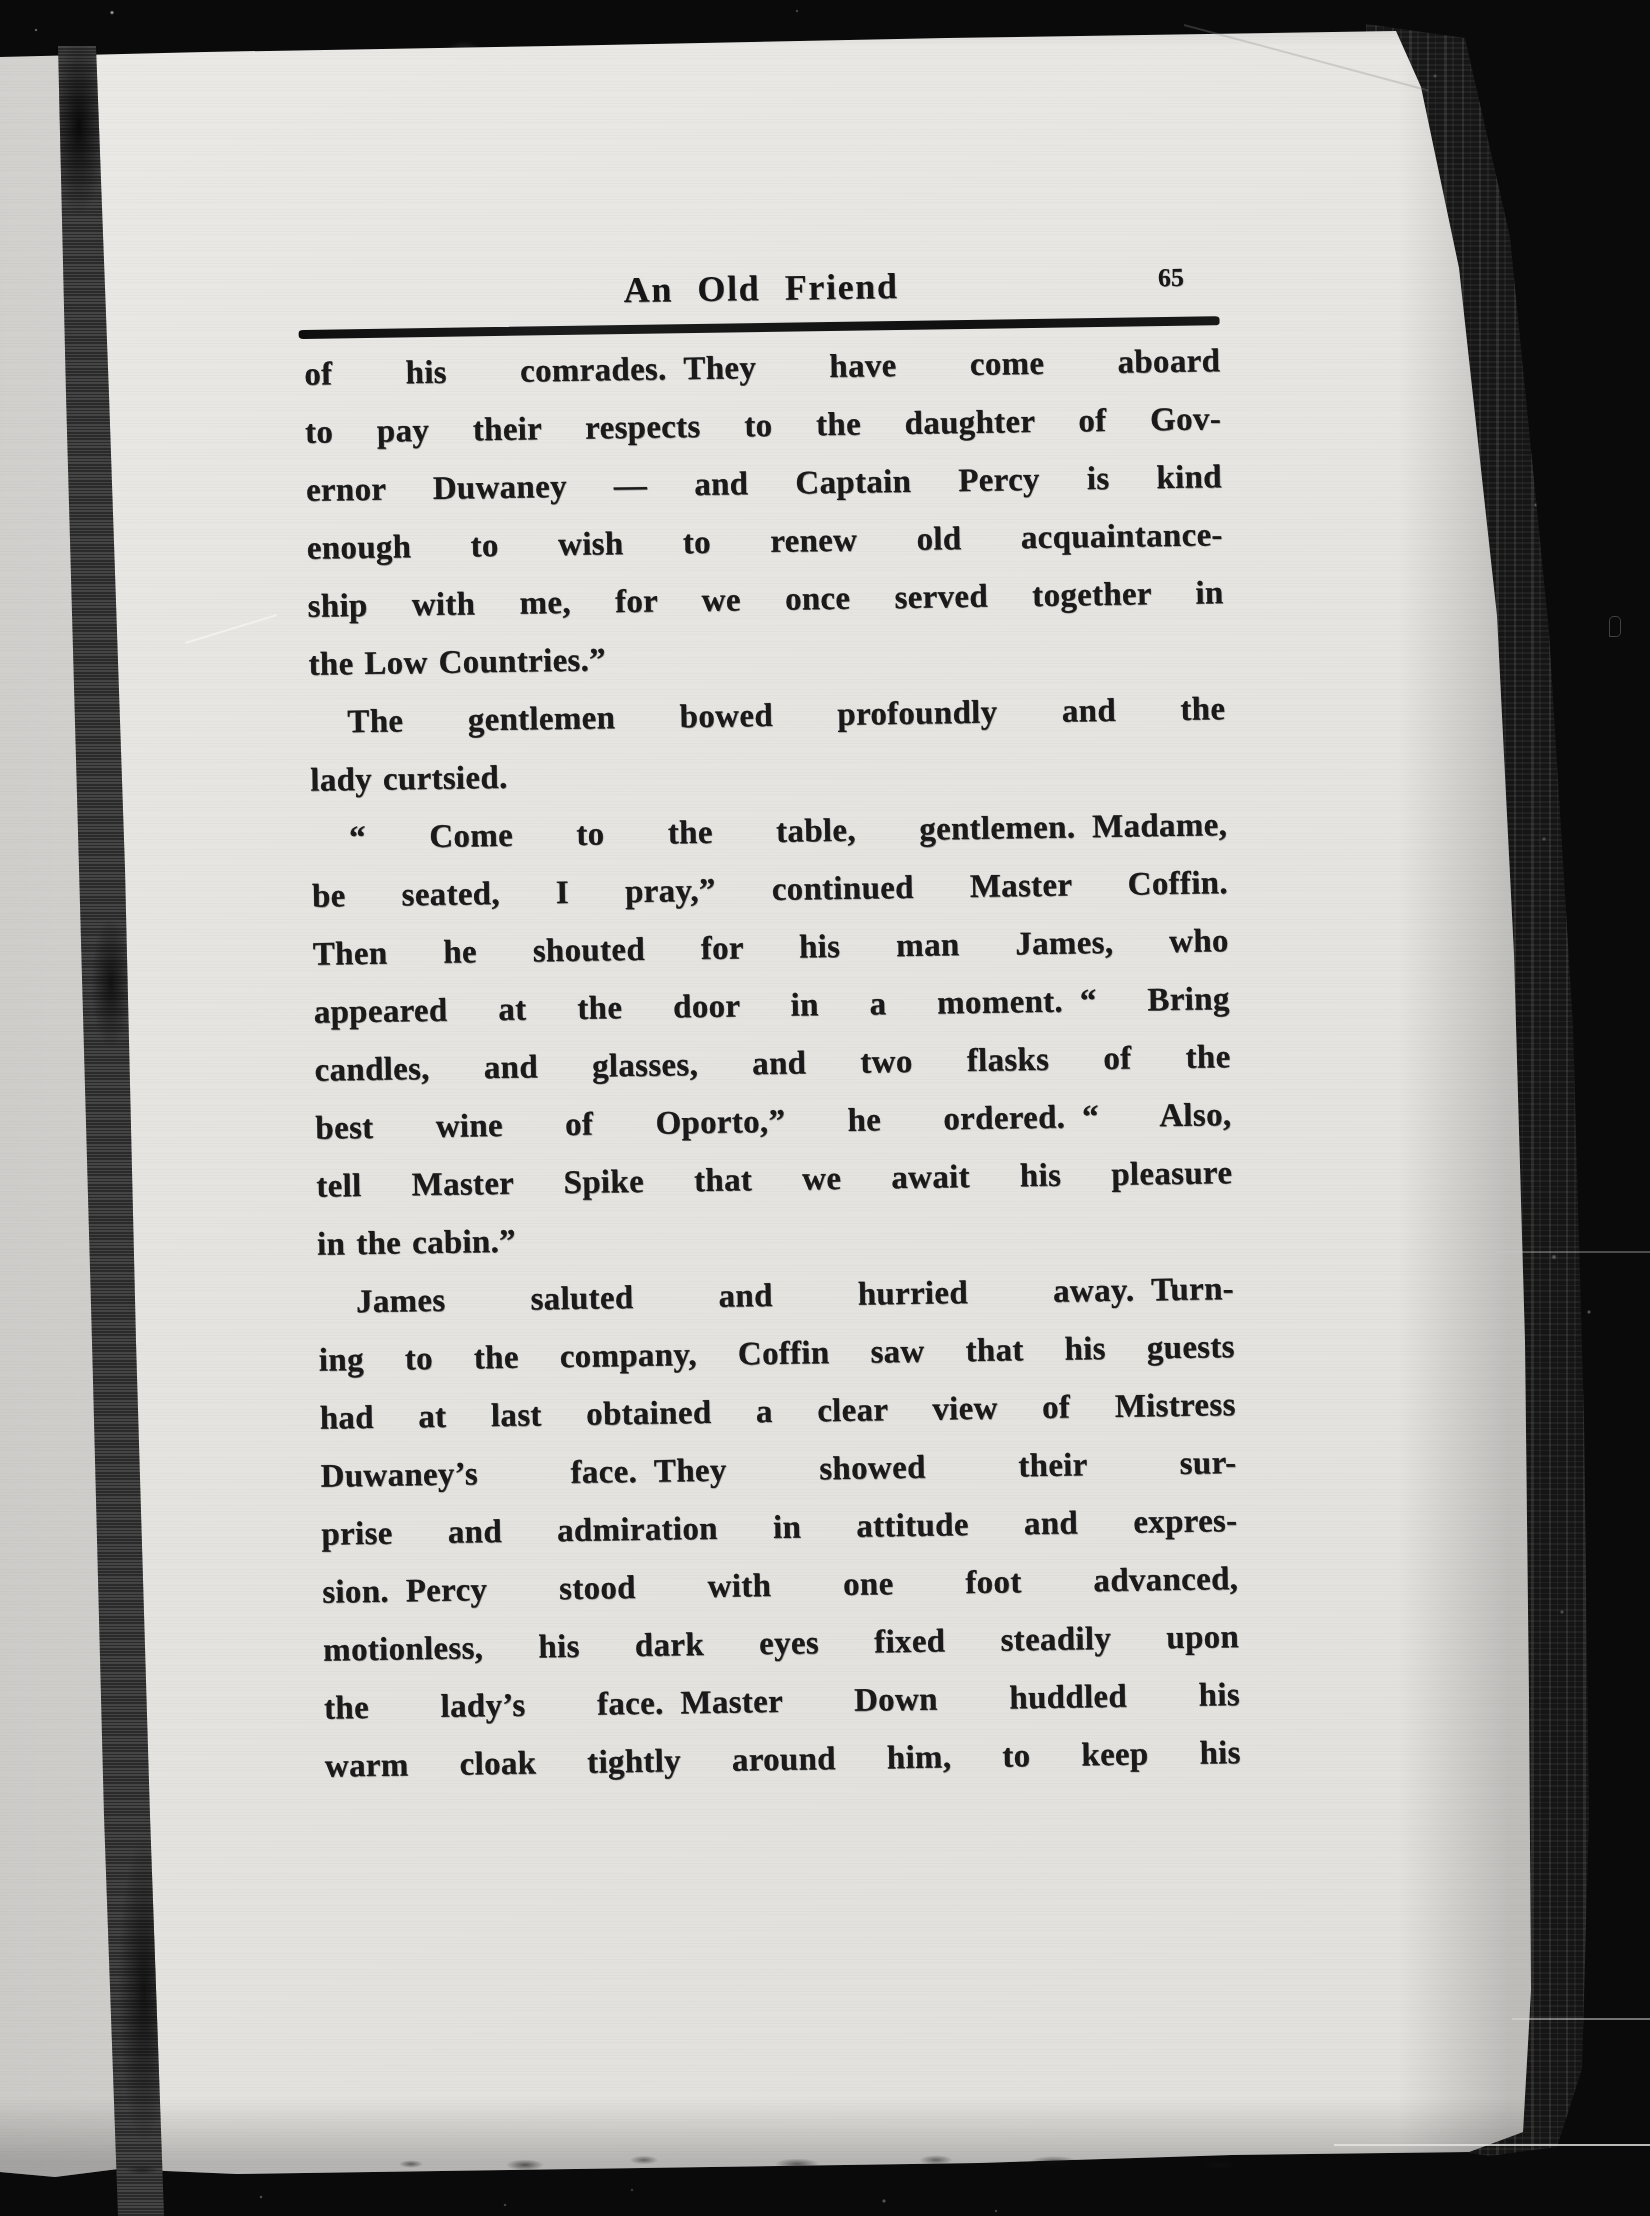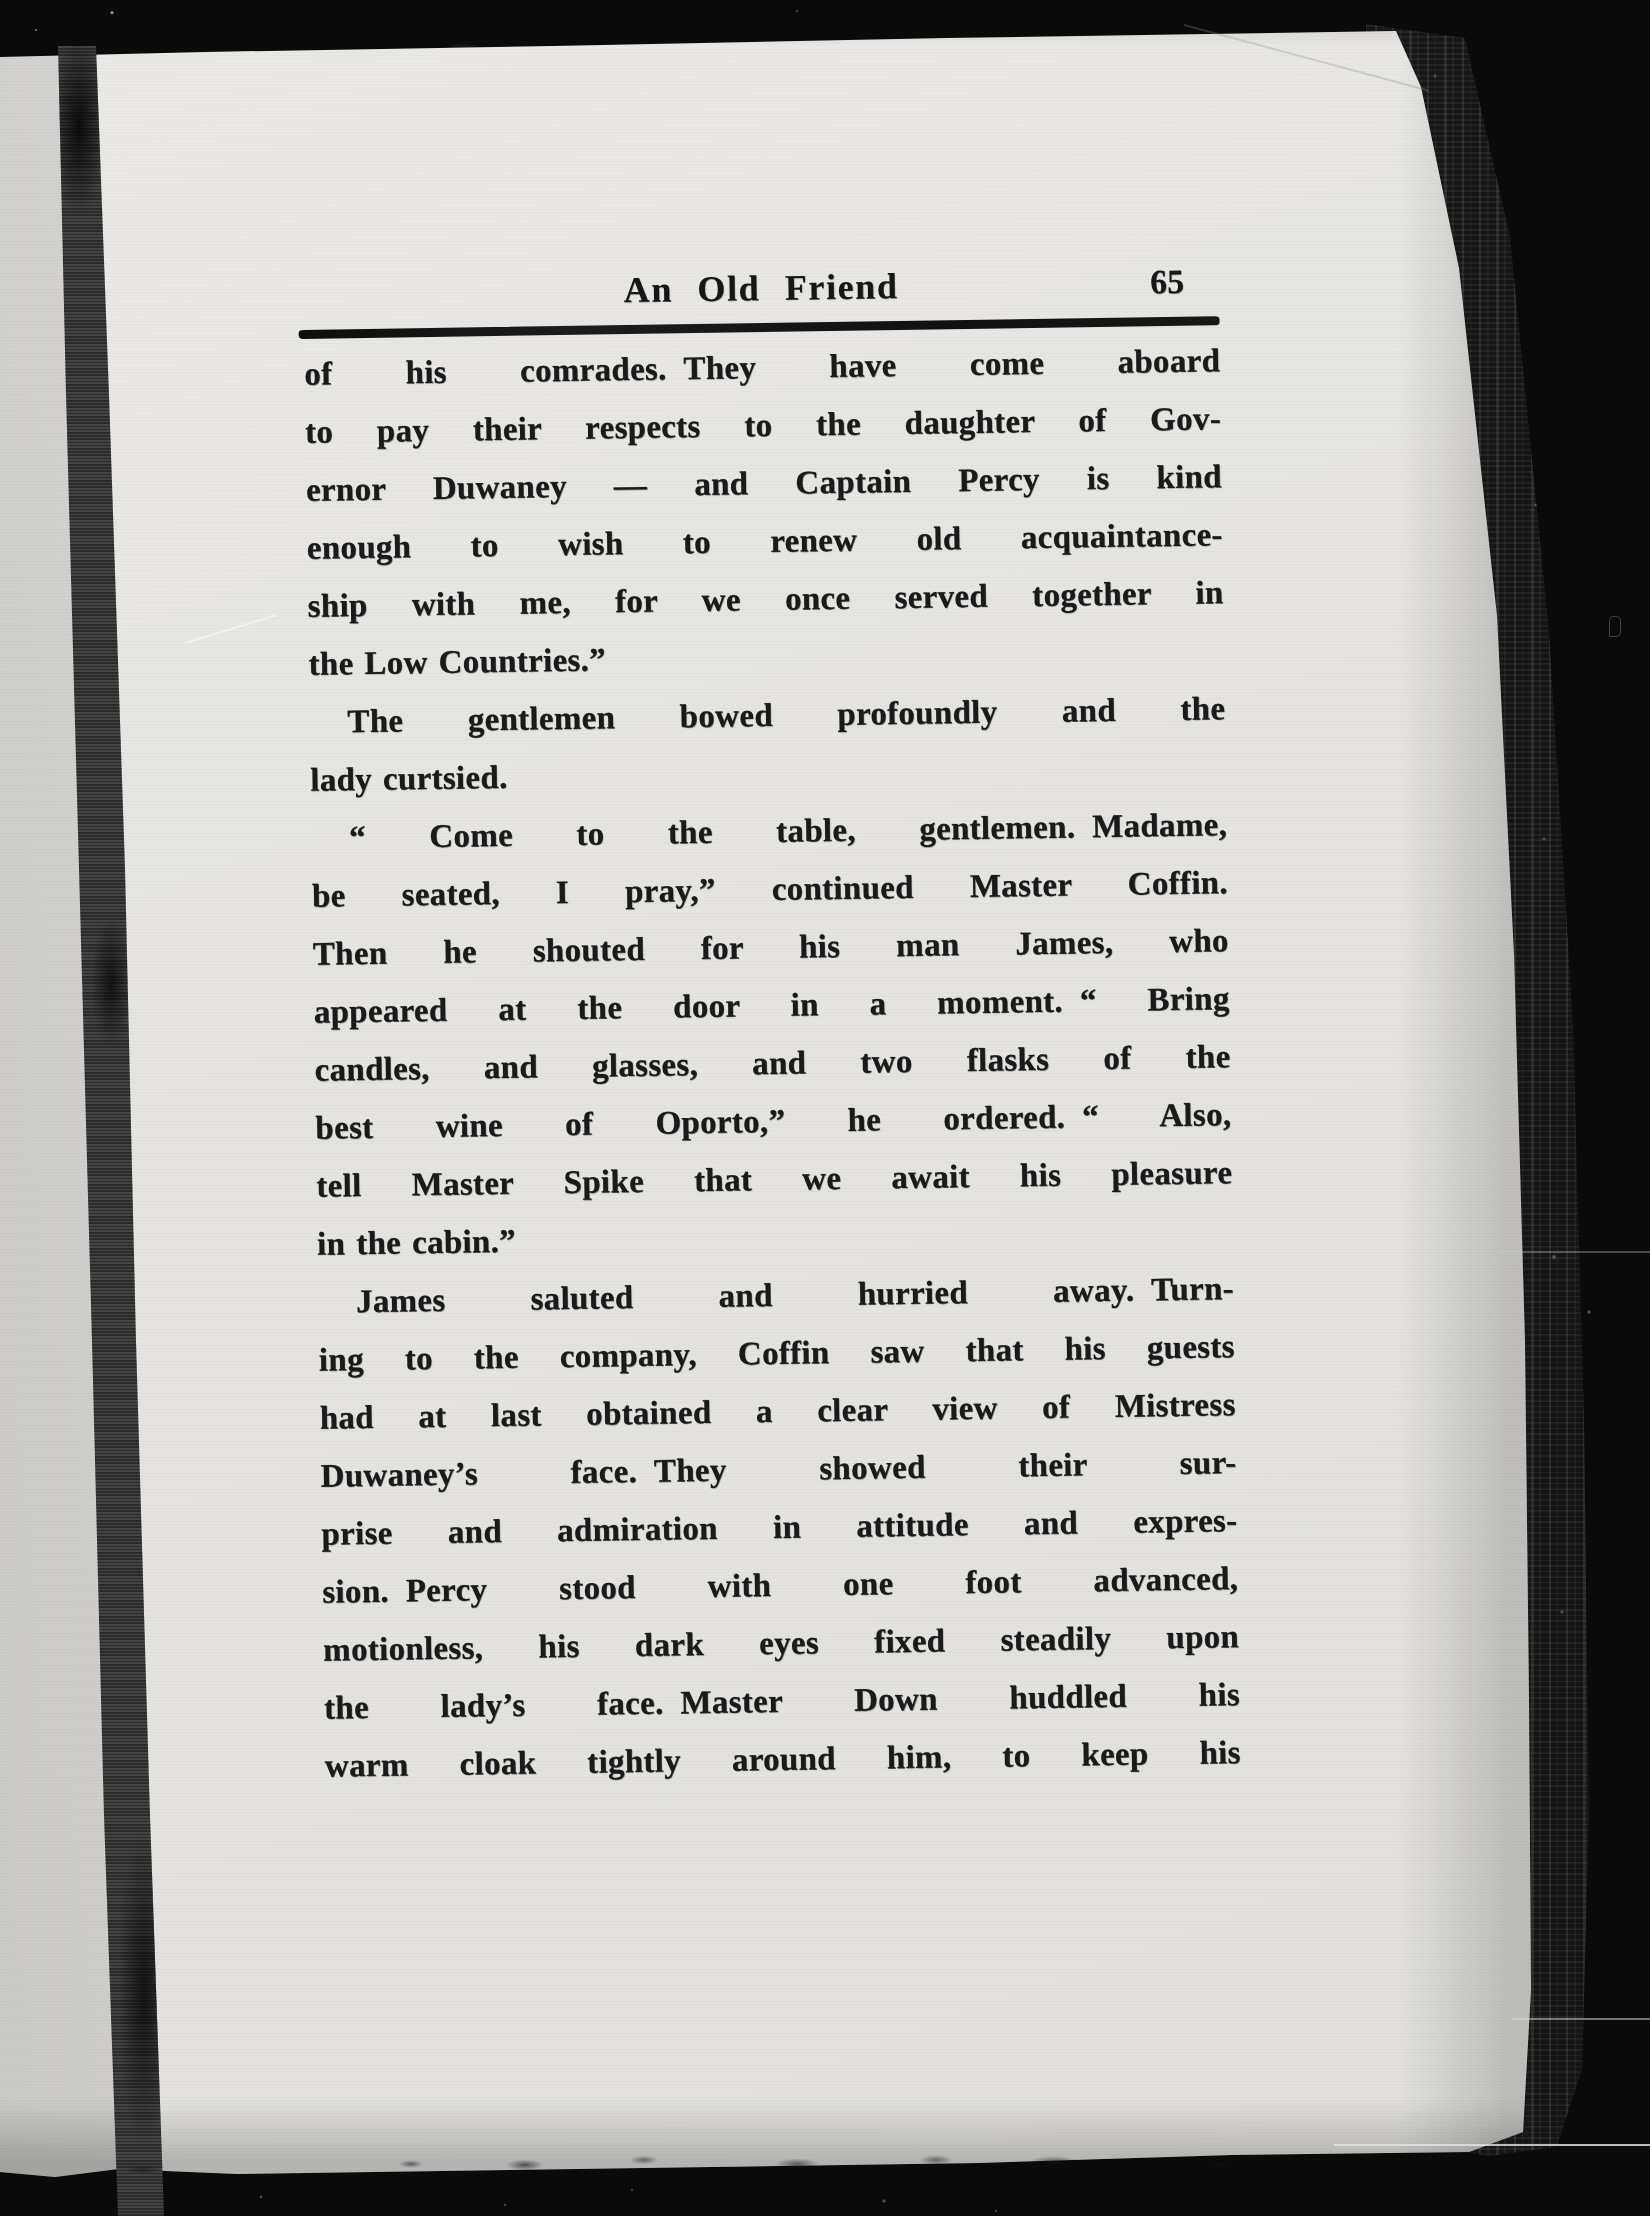--- a/index.html
+++ b/index.html
@@ -111,21 +111,21 @@
   }
   .header-row{position:relative;height:44px;}
   .title{
     position:absolute;left:50%;transform:translateX(-50%);
     font-size:36px;font-weight:bold;letter-spacing:1.6px;word-spacing:14px;
     color:#161616;white-space:nowrap;
     text-shadow:0.5px 0.6px 0.8px rgba(25,25,25,0.55);
   }
   .pagenum{
     position:absolute;right:35px;top:1.6px;
-    font-size:34px;font-weight:bold;color:#161616;
+    font-size:26px;font-weight:bold;color:#161616;
     text-shadow:0.5px 0.6px 0.8px rgba(25,25,25,0.55);
   }
   .rule{
     margin-top:12px;margin-left:-4.7px;width:921px;height:8.7px;
     border-radius:4.7px/3.2px;
     background:linear-gradient(90deg,#0e0e0e,#1c1c1c 30%,#101010 70%,#181818);
   }
   .lines{margin-top:6.3px;}
   .line{
     font-size:33px;line-height:58px;font-weight:bold;

